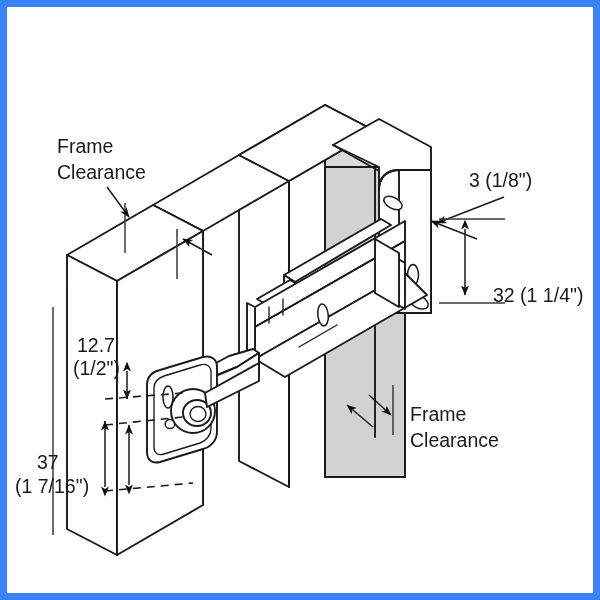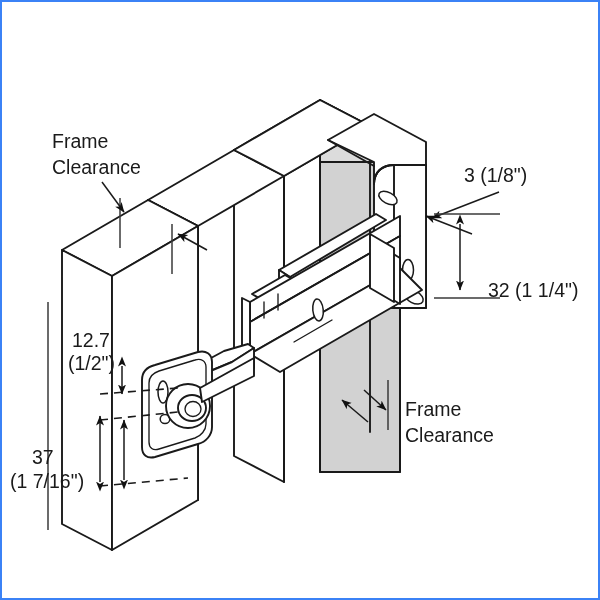--- a/index.html
+++ b/index.html
@@ -9,21 +9,21 @@
     background: #ffffff;
   }
   body {
     font-family: "Liberation Sans", sans-serif;
   }
   #diagram-root {
     position: relative;
     width: 600px;
     height: 600px;
     background: #ffffff;
-    border: 2px solid #3b82f6;
+    border: 7px solid #3b82f6;
     box-sizing: border-box;
     overflow: hidden;
   }
   #diagram-svg {
     position: absolute;
     left: 0;
     top: 0;
     width: 600px;
     height: 600px;
     display: block;

